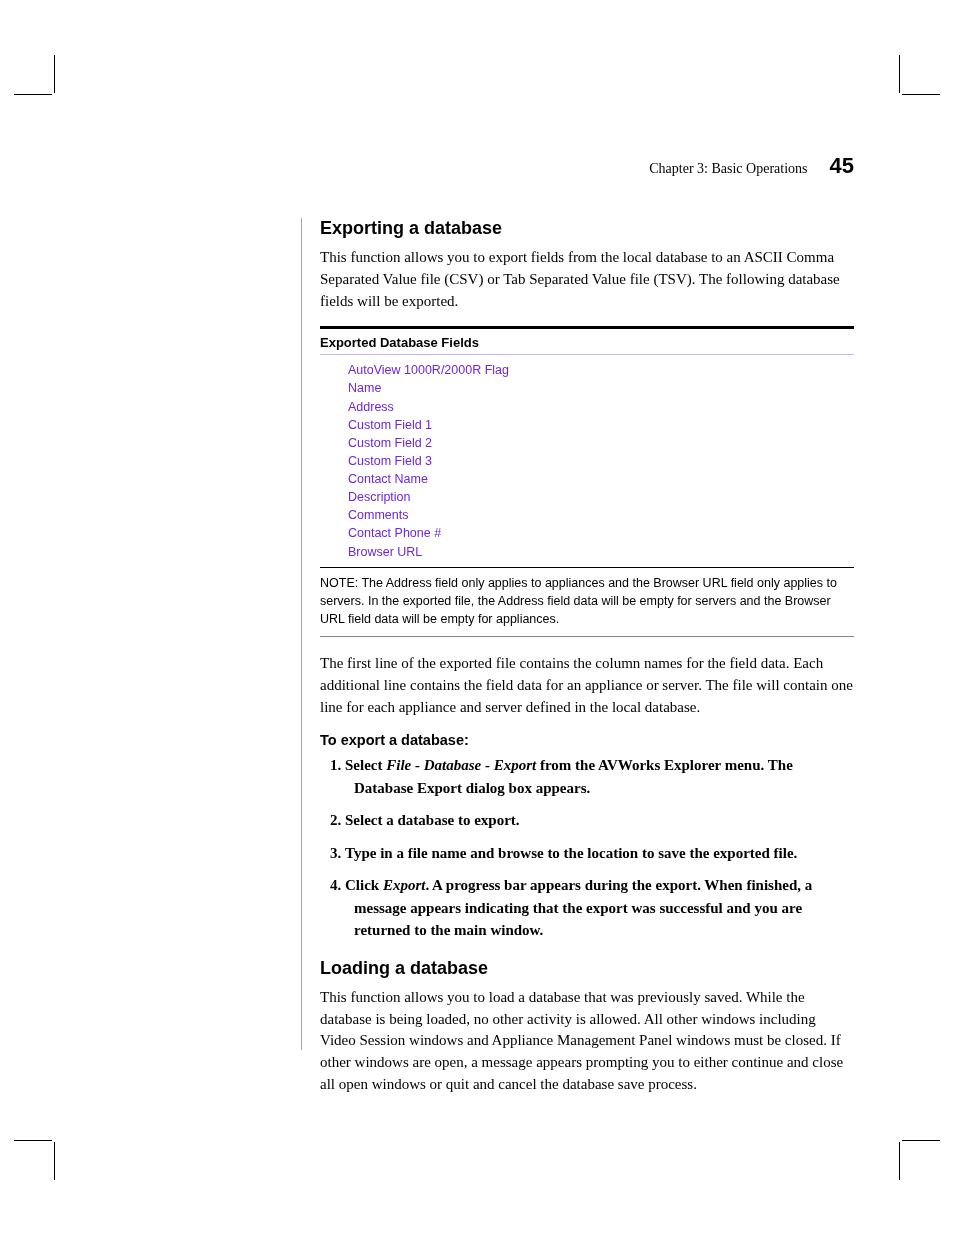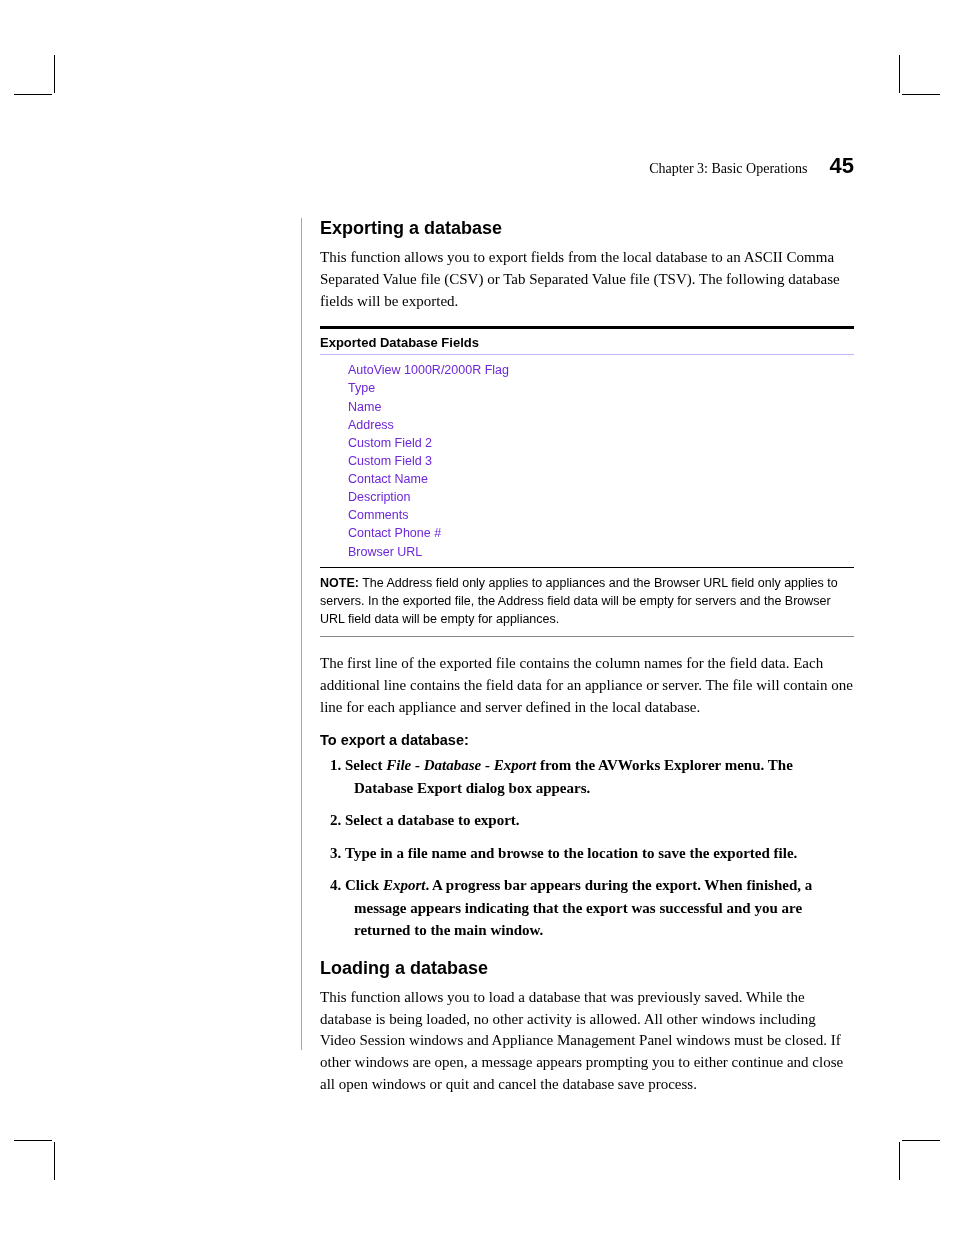--- a/index.html
+++ b/index.html
@@ -91,21 +91,21 @@
     border-bottom: 1px solid #000;
   }
   .note {
     font-family: Arial, Helvetica, sans-serif;
     font-size: 12.5px;
     line-height: 1.45;
     padding: 6px 0 8px 0;
     border-bottom: 1px solid #888;
     margin-bottom: 16px;
   }
-  .note-label { font-weight: bold; }
+  .note-label { font-weight: normal; }
   h3.proc {
     font-family: "Helvetica Neue", Arial, sans-serif;
     font-weight: 800;
     font-size: 14.5px;
     margin: 14px 0 6px 0;
   }
   ol.steps {
     list-style: decimal;
     padding-left: 0;
     margin: 0 0 16px 0;
@@ -149,23 +149,23 @@
 
   <div class="content">
 
     <h2 class="section">Exporting a database</h2>
     <p class="body">This function allows you to export fields from the local database to an ASCII Comma Separated Value file (CSV) or Tab Separated Value file (TSV). The following database fields will be exported.</p>
 
     <div class="table-top-rule"></div>
     <div class="table-title">Exported Database Fields</div>
     <div class="field-list">
       <div>AutoView 1000R/2000R Flag</div>
-      <div>Type</div>
       <div>Name</div>
       <div>Address</div>
+      <div>Custom Field 1</div>
       <div>Custom Field 2</div>
       <div>Custom Field 3</div>
       <div>Contact Name</div>
       <div>Description</div>
       <div>Comments</div>
       <div>Contact Phone #</div>
       <div>Browser URL</div>
     </div>
 
     <div class="note">

